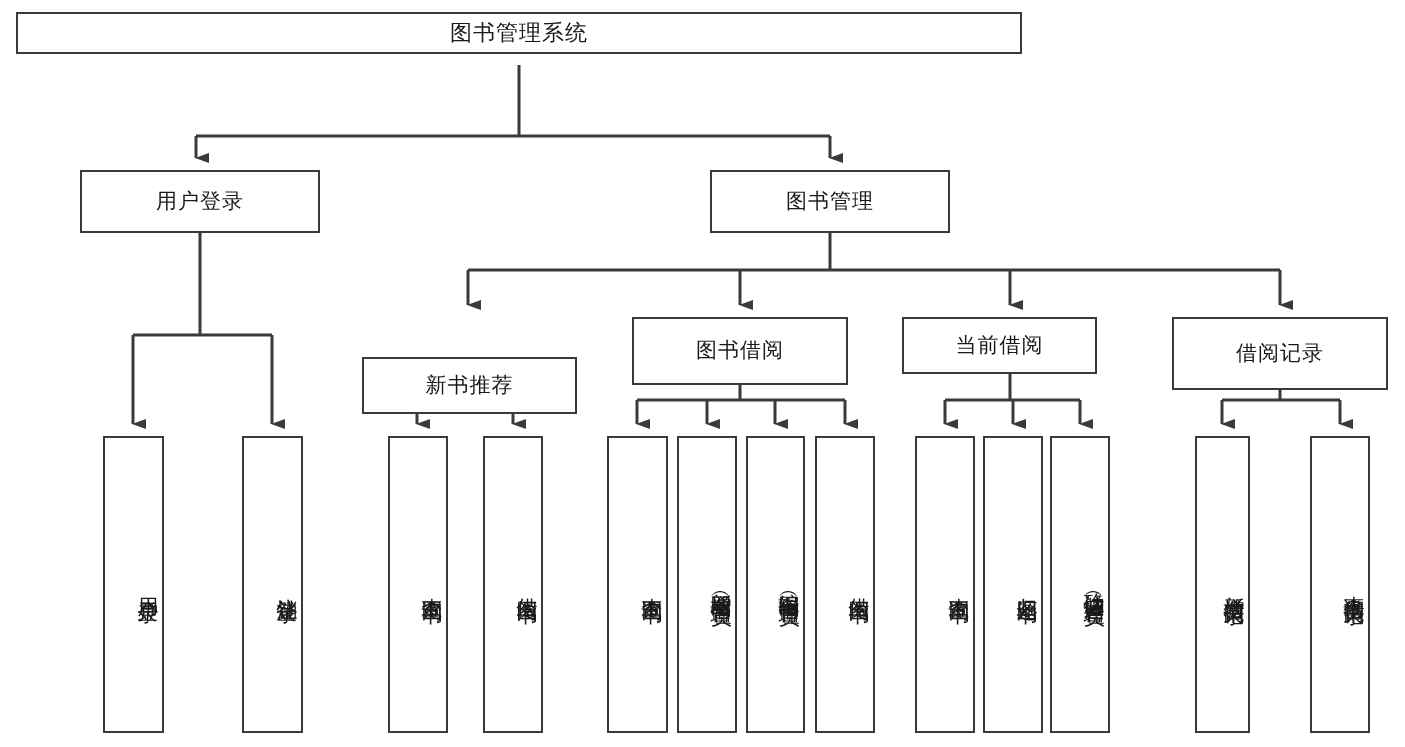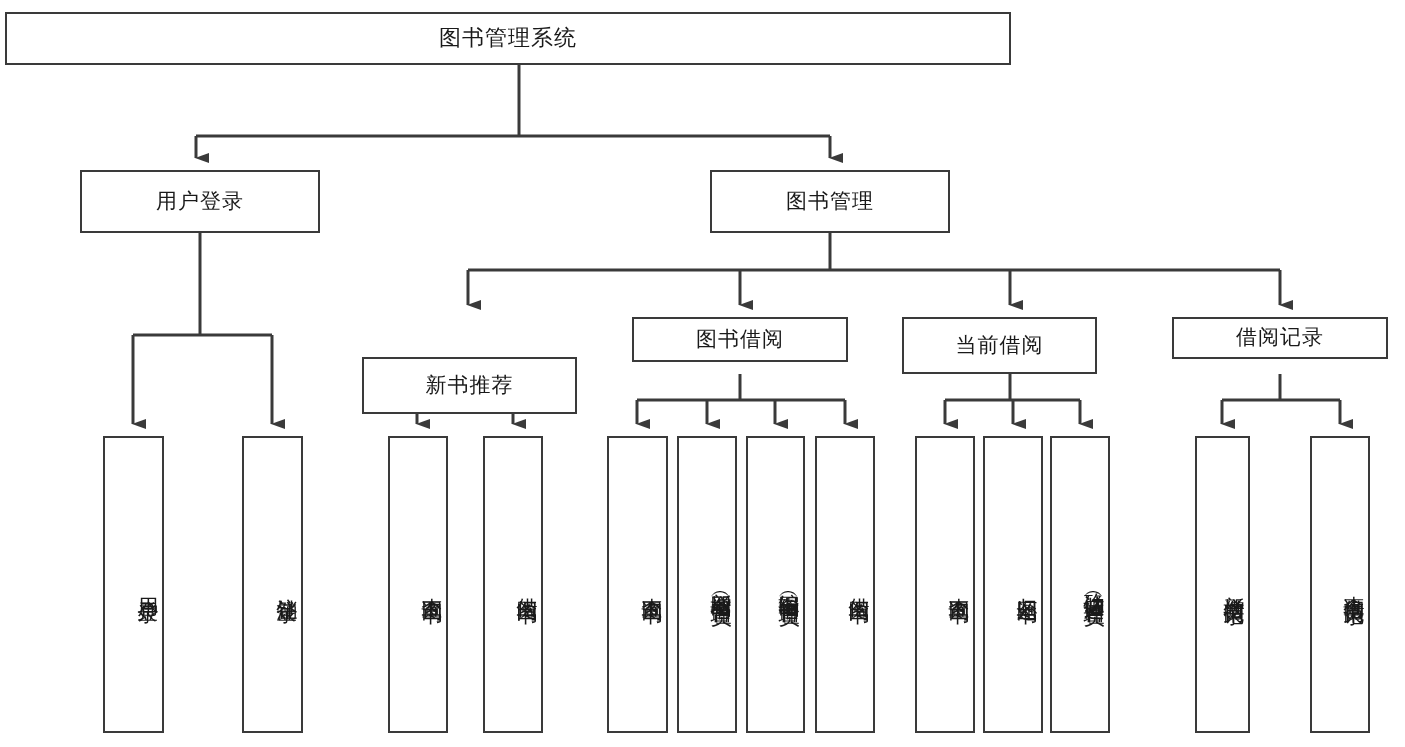--- a/index.html
+++ b/index.html
@@ -120,41 +120,41 @@
       <path d="M 1013 400 L 1013 424" marker-end="url(#arrow)"></path>
       <path d="M 1080 400 L 1080 424" marker-end="url(#arrow)"></path>
 
       <path d="M 1280 374 L 1280 400"></path>
       <path d="M 1222 400 L 1340 400"></path>
       <path d="M 1222 400 L 1222 424" marker-end="url(#arrow)"></path>
       <path d="M 1340 400 L 1340 424" marker-end="url(#arrow)"></path>
     </g>
   </svg>
 
-  <div class="node horiz root" style="left:5px; top:12px; width:1006px; height:53px;">
+  <div class="node horiz root" style="left:16px; top:12px; width:1006px; height:42px;">
     <span>图书管理系统</span>
   </div>
 
   <div class="node horiz" style="left:80px; top:170px; width:240px; height:63px;">
     <span>用户登录</span>
   </div>
   <div class="node horiz" style="left:710px; top:170px; width:240px; height:63px;">
     <span>图书管理</span>
   </div>
 
   <div class="node horiz" style="left:362px; top:317px; width:215px; height:57px;margin-top:40px;">
     <span>新书推荐</span>
   </div>
-  <div class="node horiz" style="left:632px; top:317px; width:216px; height:45px;">
+  <div class="node horiz" style="left:632px; top:317px; width:216px; height:68px;">
     <span>图书借阅</span>
   </div>
   <div class="node horiz" style="left:902px; top:317px; width:195px; height:57px;">
     <span>当前借阅</span>
   </div>
-  <div class="node horiz" style="left:1172px; top:317px; width:216px; height:42px;">
+  <div class="node horiz" style="left:1172px; top:317px; width:216px; height:73px;">
     <span>借阅记录</span>
   </div>
 
   <div class="node vert" style="left:103px; top:436px; width:61px; height:297px;">
     <span class="vtext">用户登录</span>
   </div>
   <div class="node vert" style="left:242px; top:436px; width:61px; height:297px;">
     <span class="vtext">注销登录</span>
   </div>
 

